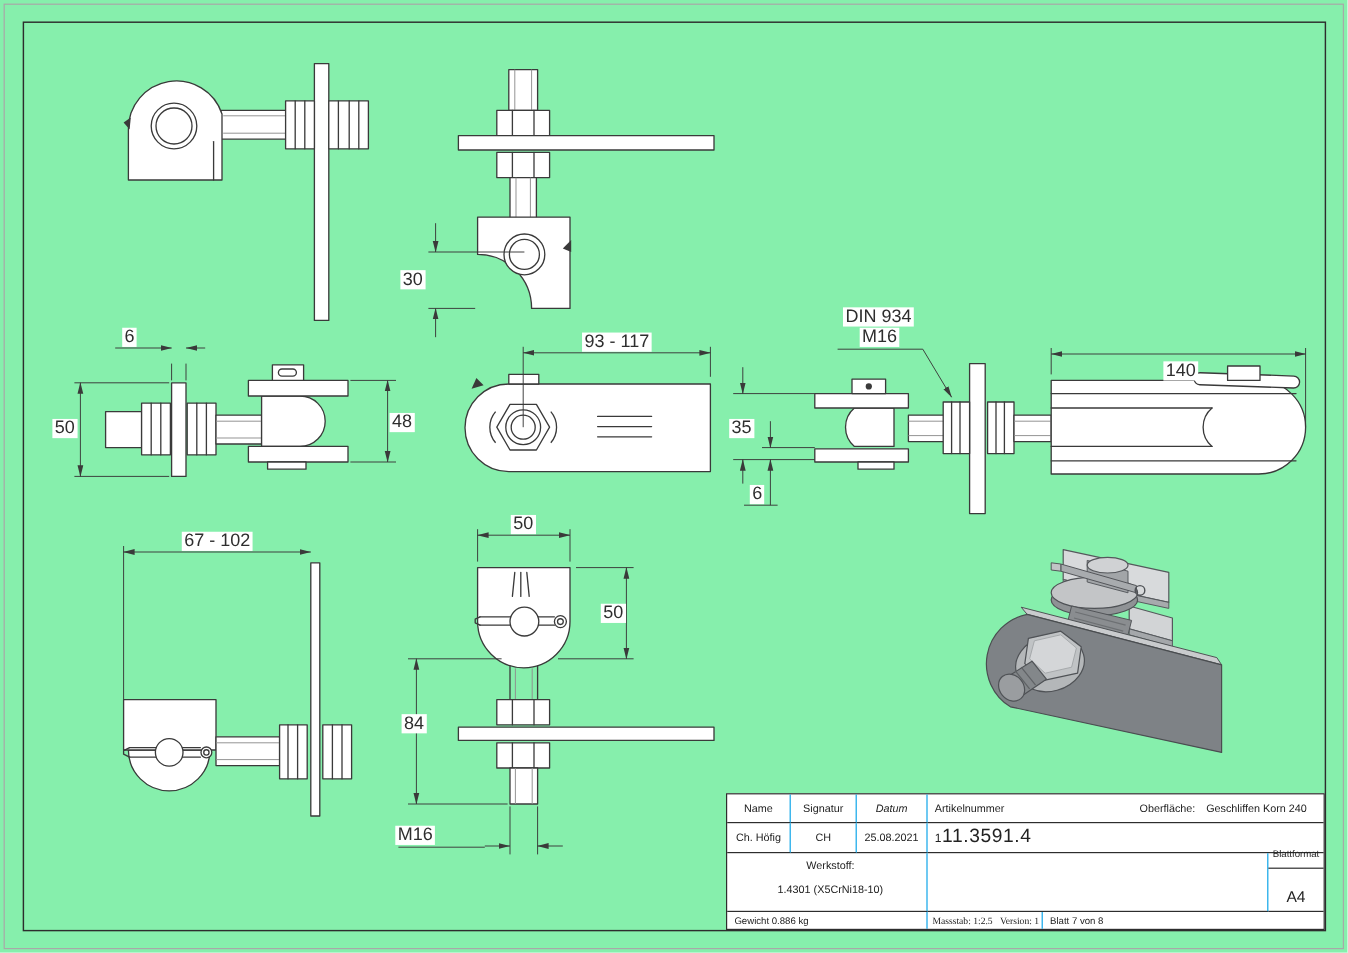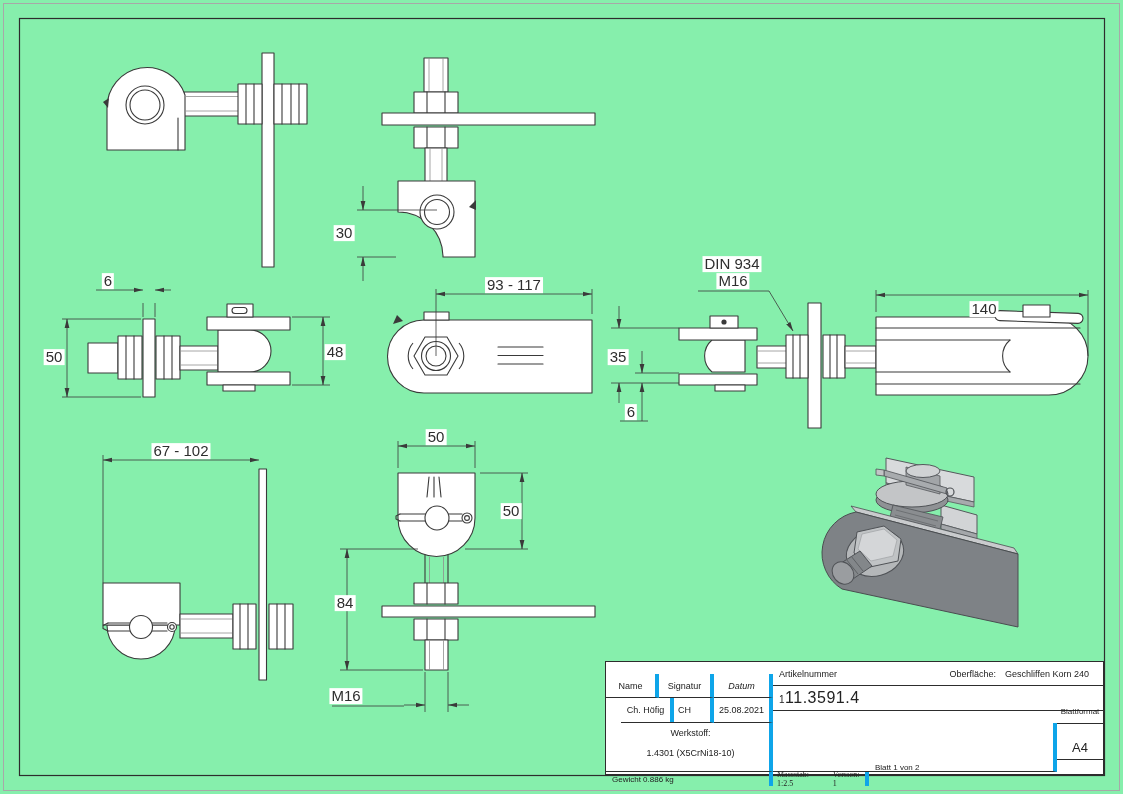--- a/index.html
+++ b/index.html
@@ -9,21 +9,21 @@
   .ln{stroke:#3a3a3a;stroke-width:1.1;fill:none;stroke-linejoin:round;stroke-linecap:round;}
   .lnf{stroke:#3a3a3a;stroke-width:1.1;fill:#ffffff;stroke-linejoin:round;}
   .thin{stroke:#8f8f8f;stroke-width:0.8;fill:none;}
   .dl{stroke:#3a3a3a;stroke-width:0.8;fill:none;}
   .dim{position:absolute;transform:translate(-50%,-50%);font-size:15px;color:#2e2e2e;
        background:#fff;padding:0 2px;white-space:nowrap;line-height:1.05;}
   
   .tb{position:absolute;left:605px;top:661px;width:499px;height:114px;box-sizing:border-box;
       border:1.2px solid #2d2d2d;color:#222;background:#fff;}
   .cell{position:absolute;box-sizing:border-box;font-size:9px;display:flex;align-items:center;}
-  .bb{border-bottom:1px solid #2d2d2d;} .br{border-right:4px solid #0ea5e9;margin-top:12px;}
+  .bb{border-bottom:1px solid #2d2d2d;} .br{border-right:1px solid #0ea5e9;}
   .ctr{justify-content:center;}
   .pad{padding-left:6px;}
   .tb-art-value{font-size:16px;letter-spacing:0.5px;display:block;line-height:1;}
   .tb-art-value::first-letter{font-size:10px;}
   .small8{font-size:8px;}
 </style>
 </head>
 <body>
 
 <div class="sheet">
@@ -300,36 +300,36 @@
   <div class="cell bb br ctr" style="left:53px;top:0;width:55px;height:24px;">Signatur</div>
   <div class="cell bb br ctr" style="left:108px;top:0;width:59px;height:24px;font-style:italic;">Datum</div>
   <div class="cell bb" style="left:167px;top:0;width:330px;height:24px;justify-content:space-between;">
     <span class="pad">Artikelnummer</span>
     <span style="margin-right:14px;display:flex;gap:9px;">
       <span>Oberfläche:</span>
       <span>Geschliffen Korn 240</span>
     </span>
   </div>
 
-  <div class="cell bb br ctr" style="left:15px;top:24px;width:53px;height:25px;">Ch. Höfig</div>
+  <div class="cell bb br ctr" style="left:0;top:24px;width:53px;height:25px;">Ch. Höfig</div>
   <div class="cell bb br ctr" style="left:53px;top:24px;width:55px;height:25px;">CH</div>
   <div class="cell bb br ctr" style="left:108px;top:24px;width:59px;height:25px;">25.08.2021</div>
   <div class="cell bb pad" style="left:167px;top:24px;width:330px;height:25px;">
     <span class="tb-art-value">111.3591.4</span>
   </div>
 
   <div class="cell bb br" style="left:0;top:49px;width:167px;height:49px;align-items:center;flex-direction:column;justify-content:flex-start;padding:5px 0 0 6px;">
     <span>Werkstoff:</span>
     <span style="margin-top:10px;">1.4301 (X5CrNi18-10)</span>
   </div>
   <div class="cell bb br" style="left:167px;top:49px;width:284px;height:49px;"></div>
   <div class="cell bb ctr small8" style="left:451px;top:37px;width:46px;height:25px;">Blattformat</div>
   <div class="cell bb ctr" style="left:451px;top:74px;width:46px;height:24px;font-size:13px;">A4</div>
 
   <div class="cell br pad small8" style="left:0;top:98px;width:167px;height:14px;">Gewicht 0.886 kg</div>
   <div class="cell br small8" style="left:167px;top:98px;width:96px;height:14px;gap:6px;padding-left:4px;font-family:Liberation Serif, serif;">
     <span>Massstab: 1:2.5</span>
     <span>Version: 1</span>
   </div>
-  <div class="cell pad small8" style="left:263px;top:98px;width:234px;height:14px;">Blatt 1 von 2</div>
+  <div class="cell pad small8" style="left:263px;top:98px;width:234px;height:14px;">Blatt 7 von 8</div>
 </div>
 
 </div>
 
 </body></html>

